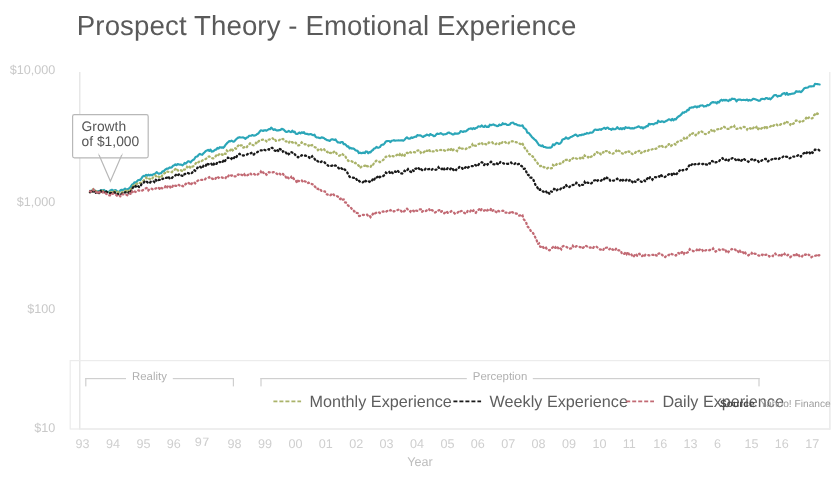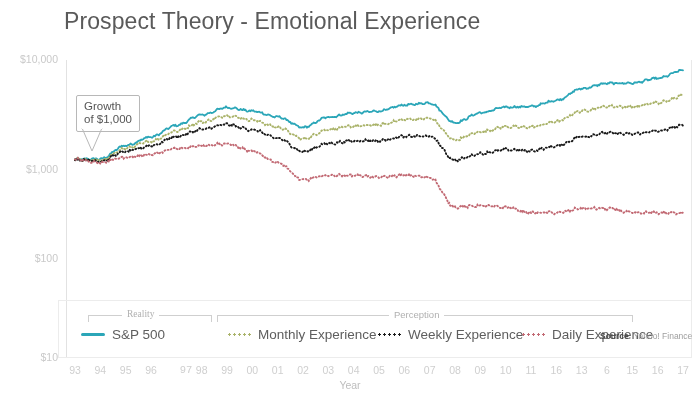--- a/index.html
+++ b/index.html
@@ -16,42 +16,42 @@
     font-weight:400;white-space:nowrap;
   }
 
   .plot-frame{
     position:absolute;left:66px;top:60px;width:626px;height:298px;
     border-left:1px solid #e2e2e2;border-right:1px solid #e9e9e9;
     border-bottom:1px solid #e9e9e9;border-top:0;
     box-sizing:border-box;
   }
   .ytick-label{
-    position:absolute;left:0;width:58px;text-align:right;
+    position:absolute;left:0;width:46px;text-align:right;
     font-size:10.5px;color:#c9c9c9;white-space:nowrap;
   }
 
   .plot-area{position:absolute;left:67px;top:60px;width:624px;height:298px;}
   .plot-area svg{display:block;width:624px;height:298px;}
 
   .xtick{
     position:absolute;top:364px;
-    font-size:10.5px;color:#cfcfcf;text-align:center;
+    font-size:10.5px;color:#cfcfcf;text-align:left;
     width:24px;margin-left:-12px;
   }
   .xaxis-title{
     position:absolute;top:379px;left:0;width:700px;text-align:center;
     font-size:10.5px;color:#bdbdbd;
   }
 
   .callout{
     position:absolute;left:60px;top:95px;
     background:#ffffff;border:1px solid #b8b8b8;border-radius:2px;
     padding:4px 7px 5px 7px;font-size:11.5px;color:#555;line-height:13px;
-    white-space:pre-line;z-index:5;margin-left:16px;
+    white-space:pre-line;z-index:5;
   }
   .callout-tail{
     position:absolute;left:81px;top:127px;width:0;height:0;z-index:5;
   }
   .callout-tail svg{display:block;}
 
   .legend-box{
     position:absolute;left:58px;top:300px;width:634px;height:58px;
     border:1px solid #ececec;box-sizing:border-box;background:transparent;
   }
@@ -110,21 +110,21 @@
           <path d="M8.0 99.3 L9.0 99.8 L9.9 99.6 L10.9 98.1 L11.9 99.7 L12.9 99.9 L13.8 100.3 L14.8 101.5 L15.8 100.0 L16.8 100.4 L17.7 100.0 L18.7 100.4 L19.7 99.7 L20.7 100.6 L21.6 101.6 L22.6 101.9 L23.6 102.9 L24.6 102.8 L25.5 101.3 L26.5 101.5 L27.5 101.3 L28.5 101.7 L29.4 102.1 L30.4 103.0 L31.4 102.3 L32.4 102.7 L33.3 103.7 L34.3 102.1 L35.3 102.0 L36.3 102.1 L37.2 102.3 L38.2 102.1 L39.2 102.7 L40.2 101.5 L41.1 101.0 L42.1 101.9 L43.1 99.7 L44.1 100.5 L45.0 99.3 L46.0 99.9 L47.0 99.5 L47.9 98.5 L48.9 98.8 L49.9 99.1 L50.9 99.2 L51.8 98.6 L52.8 98.0 L53.8 97.2 L54.8 96.9 L55.7 96.4 L56.7 98.6 L57.7 97.6 L58.7 97.1 L59.6 97.4 L60.6 98.0 L61.6 97.3 L62.6 97.2 L63.5 96.5 L64.5 96.0 L65.5 96.7 L66.5 98.0 L67.4 96.6 L68.4 97.0 L69.4 96.0 L70.4 96.1 L71.3 94.4 L72.3 95.9 L73.3 94.7 L74.3 94.7 L75.2 96.7 L76.2 96.6 L77.2 94.6 L78.2 95.4 L79.1 94.7 L80.1 94.9 L81.1 93.7 L82.1 94.1 L83.0 94.9 L84.0 95.4 L85.0 94.9 L85.9 95.4 L86.9 94.2 L87.9 93.2 L88.9 93.4 L89.8 92.3 L90.8 92.9 L91.8 94.2 L92.8 92.9 L93.7 92.5 L94.7 91.7 L95.7 92.8 L96.7 91.8 L97.6 90.7 L98.6 90.0 L99.6 90.2 L100.6 89.9 L101.5 89.9 L102.5 90.0 L103.5 90.0 L104.5 88.7 L105.4 88.4 L106.4 88.2 L107.4 87.7 L108.4 88.9 L109.3 88.6 L110.3 89.2 L111.3 88.9 L112.3 89.5 L113.2 87.7 L114.2 87.1 L115.2 88.2 L116.2 87.5 L117.1 87.7 L118.1 87.9 L119.1 88.5 L120.1 87.9 L121.0 88.3 L122.0 86.7 L123.0 87.3 L123.9 85.7 L124.9 85.5 L125.9 86.4 L126.9 86.0 L127.8 87.0 L128.8 86.9 L129.8 86.9 L130.8 85.4 L131.7 85.6 L132.7 84.7 L133.7 85.5 L134.7 85.8 L135.6 86.6 L136.6 85.3 L137.6 86.8 L138.6 86.3 L139.5 85.9 L140.5 85.2 L141.5 84.3 L142.5 85.4 L143.4 84.9 L144.4 84.7 L145.4 85.5 L146.4 86.2 L147.3 85.7 L148.3 84.9 L149.3 84.4 L150.3 83.0 L151.2 84.7 L152.2 83.6 L153.2 84.7 L154.2 84.3 L155.1 85.6 L156.1 85.0 L157.1 83.5 L158.1 83.6 L159.0 83.3 L160.0 83.7 L161.0 83.4 L161.9 83.5 L162.9 84.2 L163.9 85.0 L164.9 85.2 L165.8 84.3 L166.8 85.5 L167.8 85.7 L168.8 84.8 L169.7 86.5 L170.7 86.6 L171.7 88.7 L172.7 87.6 L173.6 88.7 L174.6 88.7 L175.6 87.5 L176.6 89.5 L177.5 88.6 L178.5 89.9 L179.5 90.3 L180.5 92.4 L181.4 90.7 L182.4 90.9 L183.4 90.6 L184.4 90.2 L185.3 91.5 L186.3 90.6 L187.3 91.2 L188.3 91.6 L189.2 92.8 L190.2 92.2 L191.2 92.9 L192.2 92.8 L193.1 93.5 L194.1 93.7 L195.1 95.1 L196.1 96.2 L197.0 97.6 L198.0 97.3 L199.0 98.4 L199.9 97.9 L200.9 99.2 L201.9 99.6 L202.9 99.5 L203.8 99.6 L204.8 101.9 L205.8 101.9 L206.8 102.9 L207.7 102.9 L208.7 102.5 L209.7 101.2 L210.7 101.8 L211.6 102.8 L212.6 103.2 L213.6 103.4 L214.6 103.8 L215.5 105.5 L216.5 105.9 L217.5 104.9 L218.5 106.4 L219.4 106.3 L220.4 108.6 L221.4 108.9 L222.4 110.4 L223.3 111.4 L224.3 112.3 L225.3 112.9 L226.3 114.2 L227.2 114.6 L228.2 116.2 L229.2 115.9 L230.2 117.4 L231.1 117.6 L232.1 120.0 L233.1 119.9 L234.1 119.7 L235.0 119.1 L236.0 119.2 L237.0 118.8 L237.9 118.8 L238.9 118.9 L239.9 120.1 L240.9 119.6 L241.8 120.9 L242.8 119.6 L243.8 118.2 L244.8 119.0 L245.7 117.8 L246.7 117.2 L247.7 117.3 L248.7 116.8 L249.6 117.5 L250.6 117.3 L251.6 116.5 L252.6 116.2 L253.5 116.9 L254.5 116.5 L255.5 115.9 L256.5 115.3 L257.4 115.7 L258.4 115.1 L259.4 115.9 L260.4 115.6 L261.3 116.2 L262.3 115.6 L263.3 115.3 L264.3 115.1 L265.2 114.5 L266.2 114.6 L267.2 115.7 L268.2 117.0 L269.1 116.7 L270.1 115.8 L271.1 115.1 L272.1 113.8 L273.0 114.8 L274.0 115.2 L275.0 116.3 L275.9 115.0 L276.9 115.3 L277.9 116.0 L278.9 114.8 L279.8 115.6 L280.8 115.7 L281.8 115.6 L282.8 114.5 L283.7 114.5 L284.7 116.7 L285.7 115.6 L286.7 115.7 L287.6 116.0 L288.6 115.4 L289.6 115.3 L290.6 114.2 L291.5 115.9 L292.5 115.0 L293.5 115.4 L294.5 116.8 L295.4 117.1 L296.4 116.6 L297.4 116.5 L298.4 115.3 L299.3 115.0 L300.3 116.8 L301.3 115.9 L302.3 116.7 L303.2 117.7 L304.2 117.0 L305.2 116.0 L306.2 117.5 L307.1 117.0 L308.1 116.6 L309.1 116.0 L310.1 116.6 L311.0 116.9 L312.0 118.0 L313.0 117.5 L313.9 117.7 L314.9 116.6 L315.9 117.2 L316.9 116.0 L317.8 115.8 L318.8 116.4 L319.8 117.3 L320.8 117.8 L321.7 117.9 L322.7 115.8 L323.7 115.7 L324.7 116.5 L325.6 115.0 L326.6 116.1 L327.6 115.4 L328.6 117.1 L329.5 117.4 L330.5 115.7 L331.5 115.1 L332.5 114.3 L333.4 115.8 L334.4 114.2 L335.4 114.6 L336.4 115.5 L337.3 115.1 L338.3 116.2 L339.3 115.0 L340.3 115.8 L341.2 115.6 L342.2 113.9 L343.2 115.7 L344.2 115.1 L345.1 116.5 L346.1 116.4 L347.1 117.3 L348.1 115.7 L349.0 116.1 L350.0 116.0 L351.0 115.7 L351.9 115.6 L352.9 115.8 L353.9 117.3 L354.9 117.2 L355.8 116.9 L356.8 117.7 L357.8 117.3 L358.8 115.9 L359.7 116.8 L360.7 117.2 L361.7 117.0 L362.7 117.9 L363.6 118.0 L364.6 118.8 L365.6 119.7 L366.6 119.4 L367.5 120.6 L368.5 119.8 L369.5 122.8 L370.5 123.9 L371.4 125.1 L372.4 128.6 L373.4 129.5 L374.4 130.6 L375.3 132.4 L376.3 132.9 L377.3 134.4 L378.3 136.1 L379.2 138.2 L380.2 140.1 L381.2 143.4 L382.2 142.8 L383.1 145.5 L384.1 145.9 L385.1 145.0 L386.1 146.8 L387.0 147.4 L388.0 146.5 L389.0 148.1 L389.9 148.3 L390.9 148.6 L391.9 147.9 L392.9 146.7 L393.8 146.0 L394.8 147.2 L395.8 146.1 L396.8 147.3 L397.7 146.1 L398.7 147.4 L399.7 146.6 L400.7 147.7 L401.6 145.5 L402.6 145.0 L403.6 145.3 L404.6 145.4 L405.5 146.1 L406.5 146.6 L407.5 147.3 L408.5 147.0 L409.4 147.1 L410.4 144.9 L411.4 146.2 L412.4 146.0 L413.3 145.1 L414.3 145.2 L415.3 145.4 L416.3 145.9 L417.2 146.1 L418.2 147.1 L419.2 146.1 L420.2 145.9 L421.1 144.7 L422.1 145.3 L423.1 145.8 L424.1 146.5 L425.0 146.2 L426.0 146.7 L427.0 147.2 L427.9 145.7 L428.9 145.8 L429.9 145.4 L430.9 146.3 L431.8 146.8 L432.8 147.8 L433.8 148.0 L434.8 147.5 L435.7 148.4 L436.7 146.2 L437.7 146.5 L438.7 146.3 L439.6 146.6 L440.6 147.9 L441.6 147.1 L442.6 148.3 L443.5 147.8 L444.5 148.7 L445.5 148.8 L446.5 147.0 L447.4 147.8 L448.4 148.7 L449.4 148.6 L450.4 149.0 L451.3 151.6 L452.3 151.3 L453.3 151.5 L454.3 150.1 L455.2 151.6 L456.2 149.9 L457.2 151.9 L458.2 152.6 L459.1 151.8 L460.1 153.9 L461.1 153.9 L462.1 152.1 L463.0 151.6 L464.0 153.2 L465.0 151.6 L465.9 151.5 L466.9 153.0 L467.9 153.6 L468.9 152.8 L469.8 153.9 L470.8 152.2 L471.8 152.2 L472.8 152.5 L473.7 152.8 L474.7 153.0 L475.7 152.8 L476.7 152.4 L477.6 152.5 L478.6 153.4 L479.6 152.6 L480.6 153.3 L481.5 151.5 L482.5 151.1 L483.5 152.2 L484.5 152.1 L485.4 153.0 L486.4 154.2 L487.4 154.2 L488.4 152.9 L489.3 152.6 L490.3 152.7 L491.3 151.3 L492.3 151.5 L493.2 152.0 L494.2 152.1 L495.2 152.3 L496.2 152.9 L497.1 152.0 L498.1 150.6 L499.1 151.3 L500.1 150.0 L501.0 150.6 L502.0 149.6 L503.0 151.4 L503.9 150.1 L504.9 150.8 L505.9 150.4 L506.9 149.9 L507.8 147.7 L508.8 148.4 L509.8 148.6 L510.8 149.4 L511.7 149.3 L512.7 149.2 L513.7 148.1 L514.7 149.5 L515.6 148.3 L516.6 147.7 L517.6 147.4 L518.6 148.9 L519.5 148.0 L520.5 148.8 L521.5 148.4 L522.5 148.5 L523.4 148.9 L524.4 148.3 L525.4 148.4 L526.4 148.3 L527.3 147.1 L528.3 148.5 L529.3 149.6 L530.3 149.1 L531.2 148.4 L532.2 147.9 L533.2 148.6 L534.2 148.4 L535.1 147.8 L536.1 148.0 L537.1 147.5 L538.1 149.4 L539.0 148.5 L540.0 150.0 L541.0 149.0 L541.9 148.2 L542.9 147.5 L543.9 148.1 L544.9 147.6 L545.8 148.1 L546.8 149.7 L547.8 149.2 L548.8 150.7 L549.7 149.2 L550.7 150.4 L551.7 149.6 L552.7 150.9 L553.6 149.6 L554.6 151.6 L555.6 152.2 L556.6 152.8 L557.5 152.1 L558.5 152.2 L559.5 150.9 L560.5 152.0 L561.4 151.2 L562.4 151.5 L563.4 151.8 L564.4 152.5 L565.3 153.0 L566.3 152.9 L567.3 152.0 L568.3 152.5 L569.2 151.6 L570.2 152.4 L571.2 152.3 L572.2 152.0 L573.1 152.5 L574.1 153.7 L575.1 153.1 L576.1 153.0 L577.0 153.4 L578.0 151.4 L579.0 151.3 L579.9 152.5 L580.9 152.6 L581.9 152.8 L582.9 152.6 L583.8 153.8 L584.8 152.0 L585.8 152.7 L586.8 151.5 L587.7 152.8 L588.7 153.1 L589.7 152.3 L590.7 152.7 L591.6 154.2 L592.6 153.5 L593.6 152.7 L594.6 152.5 L595.5 152.8 L596.5 151.3 L597.5 153.0 L598.5 152.0 L599.4 153.9 L600.4 153.3 L601.4 153.7 L602.4 152.0 L603.3 152.3 L604.3 152.3 L605.3 151.5 L606.3 151.8 L607.2 152.6 L608.2 152.6 L609.2 154.3 L610.2 153.6 L611.1 153.3 L612.1 153.2 L613.1 152.9 L614.1 151.8 L615.0 152.8 L616.0 152.7" fill="none" stroke="#c26a74" stroke-width="1.9" stroke-linecap="round" stroke-dasharray="0.9 2.6"></path>
         </g>
       </svg>
   </div>
 
   <div id="x-axis">
       <div class="xtick" style="left: 75px;">93</div>
       <div class="xtick" style="left: 100.333px;">94</div>
       <div class="xtick" style="left: 125.667px;">95</div>
       <div class="xtick" style="left: 151px;">96</div>
-      <div class="xtick" style="left: 186px; font-family: Liberation Mono, monospace;">97</div>
+      <div class="xtick" style="left: 174px; font-family: Liberation Mono, monospace;">97</div>
       <div class="xtick" style="left: 201.667px;">98</div>
       <div class="xtick" style="left: 227px;">99</div>
       <div class="xtick" style="left: 252.333px;">00</div>
       <div class="xtick" style="left: 277.667px;">01</div>
       <div class="xtick" style="left: 303px;">02</div>
       <div class="xtick" style="left: 328.333px;">03</div>
       <div class="xtick" style="left: 353.667px;">04</div>
       <div class="xtick" style="left: 379px;">05</div>
       <div class="xtick" style="left: 404.333px;">06</div>
       <div class="xtick" style="left: 429.667px;">07</div>
@@ -145,38 +145,34 @@
 of $1,000</div>
   <div class="callout-tail">
     <svg width="22" height="26" viewBox="0 0 22 26">
       <path d="M1 1 L1 1 L11 24 L21 1" fill="none" stroke="#b8b8b8" stroke-width="1"></path>
       <path d="M1 1 L21 1" stroke="#ffffff" stroke-width="2"></path>
     </svg>
   </div>
 
   <div class="legend-box">
 
-    <div class="grp-bracket" style="left:29px;width:124px;font-family:Liberation Serif, serif;">
+    <div class="grp-bracket" style="left:12px;width:124px;">
       <div class="brk-cap" style="left:0px;"></div>
       <div class="brk-line" style="left:0px;width:124px;"></div>
       <div class="brk-cap" style="left:123px;"></div>
       <div class="grp-label" style="left:34px;">Reality</div>
     </div>
 
     <div class="grp-bracket" style="left:158px;width:416px;">
       <div class="brk-cap" style="left:0px;"></div>
       <div class="brk-line" style="left:0px;width:416px;"></div>
       <div class="brk-cap" style="left:415px;"></div>
       <div class="grp-label" style="left:172px;">Perception</div>
     </div>
 
-    <div class="legend-item" style="left:22px;">
-      <span class="sw sw-solid" style="background:#2ba6b8;"></span>
-      <span class="legend-text">S&amp;P 500</span>
-    </div>
 
     <div class="legend-item" style="left:168px;">
       <span class="sw sw-dot" style="background-image:radial-gradient(#aab36a 48%, transparent 52%);background-size:5px 3px;"></span>
       <span class="legend-text">Monthly Experience</span>
     </div>
 
     <div class="legend-item" style="left:318px;">
       <span class="sw sw-dot" style="background-image:radial-gradient(#1a1a1a 48%, transparent 52%);background-size:5px 3px;"></span>
       <span class="legend-text">Weekly Experience</span>
     </div>

